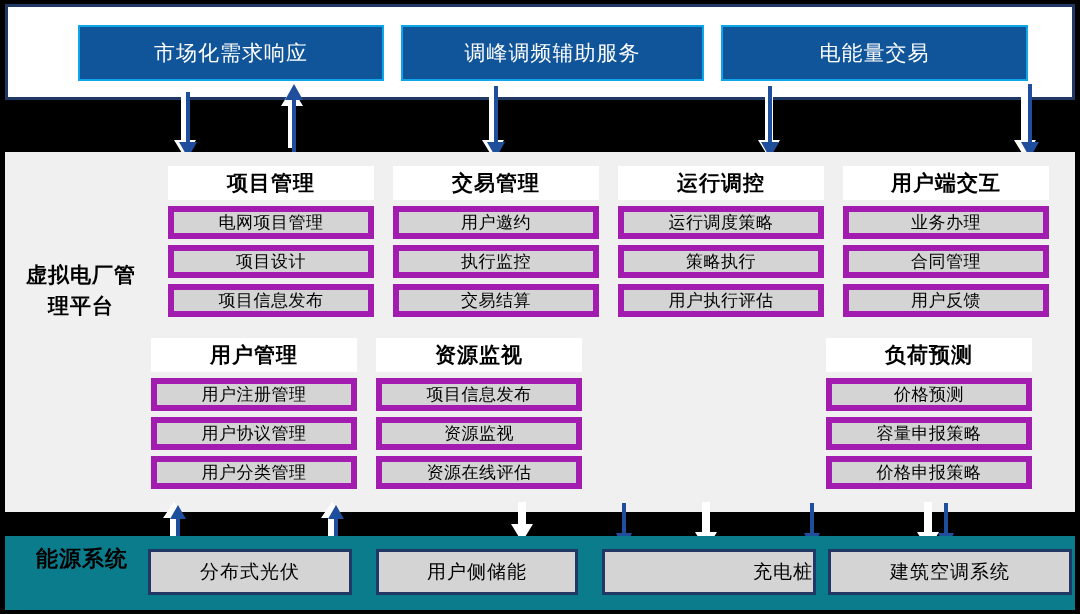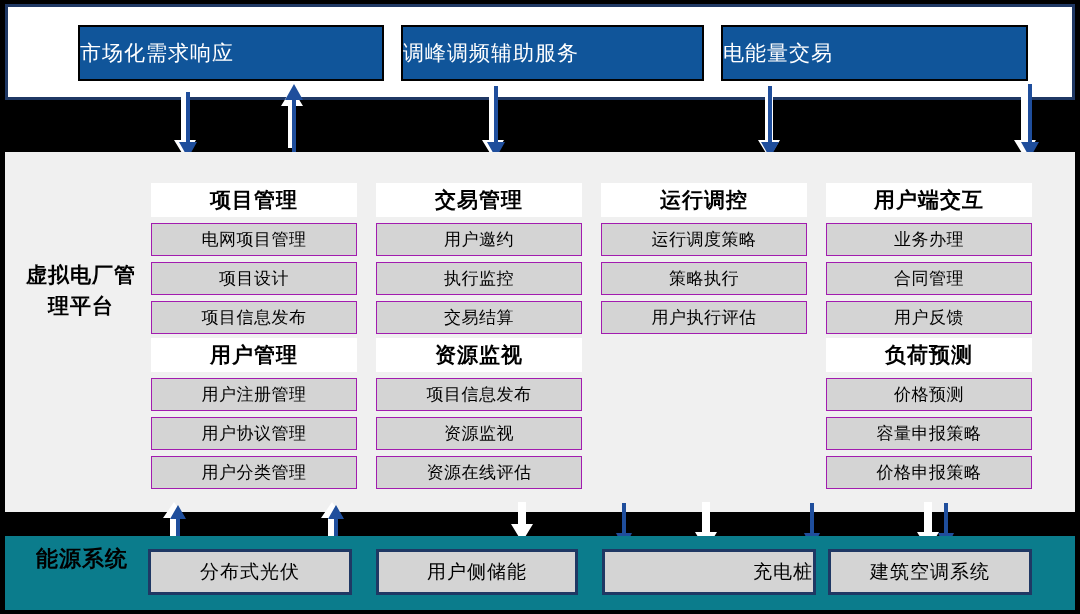--- a/index.html
+++ b/index.html
@@ -25,25 +25,25 @@
     height: 96px;
     background: #ffffff;
     border: 3px solid #1f3864;
     box-sizing: border-box;
   }
   .top-box {
     position: absolute;
     top: 18px;
     height: 56px;
     background: #10559A;
-    border: 2px solid #000000;
+    border: 2px solid #0ea5e9;
     color: #ffffff;
     display: flex;
     align-items: center;
-    justify-content: flex-start;
+    justify-content: center;
     font-size: 21px;
     font-weight: 400;
     letter-spacing: 1px;
     box-sizing: border-box;
   }
   .top-box.b0 { left: 70px;  width: 306px; }
   .top-box.b1 { left: 393px; width: 303px; }
   .top-box.b2 { left: 713px; width: 307px; }
 
   
@@ -80,36 +80,36 @@
     justify-content: center;
     font-size: 21px;
     font-weight: bold;
     color: #000000;
     letter-spacing: 1px;
   }
   .group-item {
     height: 33px;
     margin-top: 6px;
     background: #D4D4D4;
-    border: 1px solid #a21caf;
+    border: 6px solid #a21caf;
     display: flex;
     align-items: center;
     justify-content: center;
     font-size: 17px;
     color: #000000;
     box-sizing: border-box;
     letter-spacing: 0.5px;
   }
   
   .col0 { left: 146px; }
   .col1 { left: 371px; }
   .col2 { left: 596px; }
   .col3 { left: 821px; }
   
-  .rowA { top: 31px; }
+  .rowA { top: 14px; margin-left: 17px; }
   .rowB { top: 186px; }
 
   
   .bot-panel {
     position: absolute;
     left: 5px;
     top: 536px;
     width: 1070px;
     height: 74px;
     background: #0B7C8C;
@@ -137,21 +137,21 @@
     align-items: center;
     justify-content: center;
     font-size: 19px;
     color: #000000;
     box-sizing: border-box;
     letter-spacing: 1px;
   }
   .bot-box.e0 { left: 143px; width: 204px; }
   .bot-box.e1 { left: 371px; width: 202px; }
   .bot-box.e2 { left: 597px; width: 214px; justify-content: flex-end; }
-  .bot-box.e3 { left: 823px; width: 204px; }
+  .bot-box.e3 { left: 823px; width: 244px; }
 
   
   .arrow { position: absolute; }
   .arrow svg { display: block; }
 </style>
 </head>
 <body>
 
 <div id="canvas">
 

